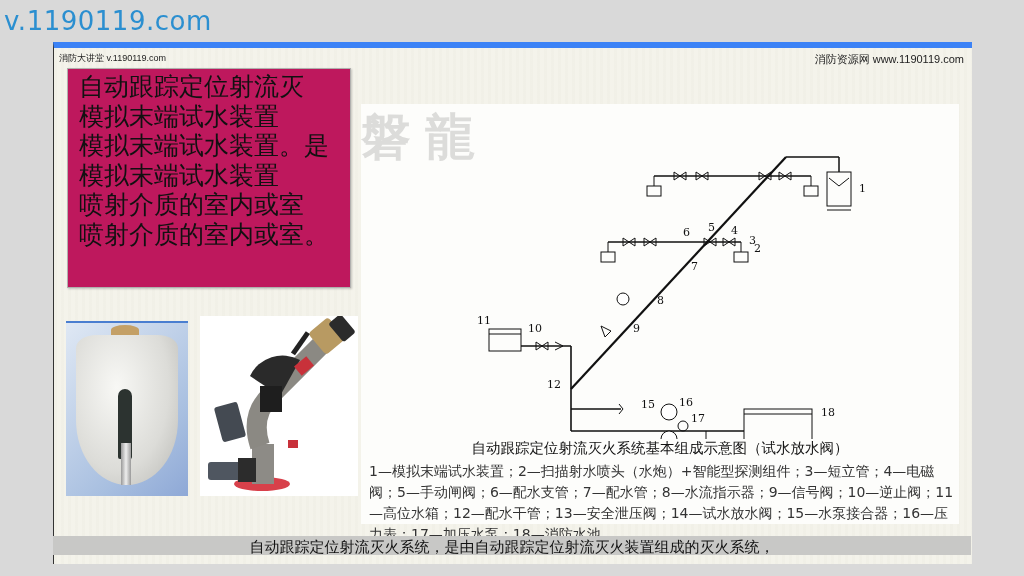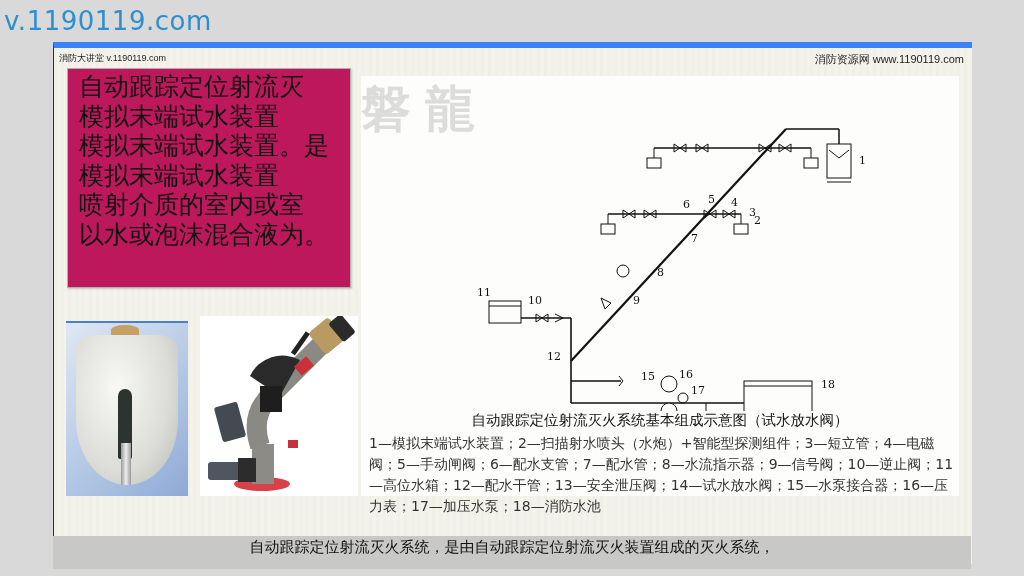--- a/index.html
+++ b/index.html
@@ -10,44 +10,44 @@
   .hdr-left { position:absolute; left:5px; top:4px; font-size:9px; color:#222; font-family:"Liberation Sans", sans-serif; }
   .hdr-right { position:absolute; right:8px; top:4px; font-size:11px; color:#222; font-family:Liberation Sans, sans-serif; }
   .text-box { position:absolute; left:13px; top:20px; width:284px; height:220px; background:#be185d; border:1px solid #b0b0ae; box-shadow:1px 1px 2px rgba(0,0,0,0.2); padding:3px 0 0 11px; box-sizing:border-box; }
   .text-box p { margin:0; font-size:25px; line-height:29.5px; color:#111; }
   .photo1 { position:absolute; left:12px; top:273px; width:122px; height:173px; background:linear-gradient(135deg,#dfe8f4,#a8bfe0 70%,#8ea8d6); border-top:2px solid #4a7ed0; overflow:hidden; }
   .dome { position:absolute; left:10px; top:12px; width:102px; height:150px; background:radial-gradient(ellipse at 40% 35%, #f8f8f5, #dcdcd8 60%, #b8b8b4); border-radius:22px 22px 55px 55px / 14px 14px 70px 70px; }
   .dome-cap { position:absolute; left:45px; top:2px; width:28px; height:10px; background:#c4a066; border-radius:50% 50% 0 0; }
   .dome-slot { position:absolute; left:52px; top:66px; width:14px; height:70px; background:#2c3330; border-radius:7px 7px 2px 2px; }
   .dome-nozzle { position:absolute; left:55px; top:120px; width:10px; height:42px; background:linear-gradient(90deg,#999,#eee,#999); }
   .photo2 { position:absolute; left:146px; top:268px; width:158px; height:180px; background:#ffffff; overflow:hidden; }
-  .diagram { position:absolute; left:307px; top:28px; width:598px; height:420px; background:#fdfdfb; }
+  .diagram { position:absolute; left:307px; top:56px; width:598px; height:420px; background:#fdfdfb; }
   .diagram svg { position:absolute; left:0; top:0; }
   .logo-wm { position:absolute; left:0px; top:0px; font-size:50px; color:#dcdcda; font-weight:bold; letter-spacing:14px; font-family:"DejaVu Serif", serif; }
   .caption-title { position:absolute; left:0; width:598px; top:335px; text-align:center; font-size:14.5px; color:#111; }
   .legend { position:absolute; left:8px; top:357px; width:588px; font-size:14px; line-height:21px; color:#333; }
-  .subtitle-bar { position:absolute; left:53px; top:536px; width:918px; height:33px; background:#c8c8c6; text-align:center; font-size:15px; line-height:23px; color:#111; }
+  .subtitle-bar { position:absolute; left:53px; top:536px; width:918px; height:19px; background:#c8c8c6; text-align:center; font-size:15px; line-height:23px; color:#111; }
 </style>
 </head>
 <body>
 
 <div class="watermark-top">v.1190119.com</div>
 
 <div class="slide">
   <div class="slide-bg"></div>
   <div class="hdr-left">消防大讲堂 v.1190119.com</div>
   <div class="hdr-right">消防资源网  www.1190119.com</div>
 
   <div class="text-box">
     <p>自动跟踪定位射流灭</p>
     <p>模拟末端试水装置</p>
     <p>模拟末端试水装置。是</p>
     <p>模拟末端试水装置</p>
     <p>喷射介质的室内或室</p>
-    <p>以水或泡沫混合液为。</p>
+    <p>喷射介质的室内或室。</p>
   </div>
 
   <div class="photo1">
     <div class="dome-cap"></div>
     <div class="dome"></div>
     <div class="dome-slot"></div>
     <div class="dome-nozzle"></div>
   </div>
 
   <div class="photo2">

